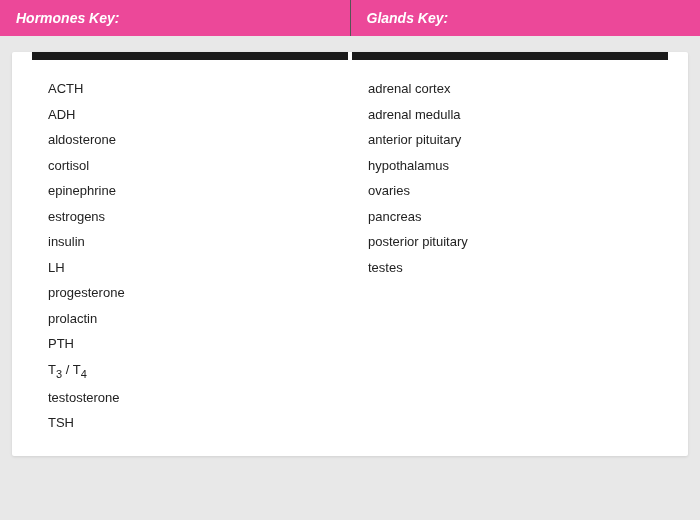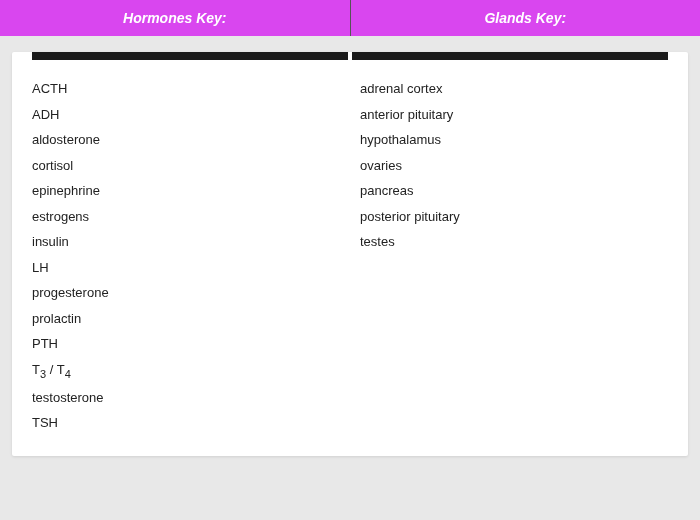--- a/index.html
+++ b/index.html
@@ -5,24 +5,23 @@
     * { margin: 0; padding: 0; box-sizing: border-box; }
     body {
       font-family: Arial, sans-serif;
       font-size: 13px;
       background: #e8e8e8;
       width: 700px;
       min-height: 520px;
     }
 
     .header-bar {
-      background: #d946ef;
+      background: #ec4899;
       display: flex;
       width: 100%;
-      text-align: center;
     }
 
     .header-cell {
       padding: 10px 16px;
       color: white;
       font-weight: bold;
       font-style: italic;
       font-size: 14px;
       flex: 1;
     }
@@ -35,20 +34,21 @@
       background: white;
       margin: 14px 12px;
       border-radius: 2px;
       padding: 0 0 20px 0;
       box-shadow: 0 1px 3px rgba(0,0,0,0.1);
     }
 
     .content-area {
       display: flex;
       padding: 0 20px;
+      margin-left: 16px;
     }
 
     .col-left, .col-right {
       flex: 1;
     }
 
     .col-left {
       padding-right: 10px;
     }
 
@@ -101,20 +101,21 @@
       <div class="list-item">progesterone</div>
       <div class="list-item">prolactin</div>
       <div class="list-item">PTH</div>
       <div class="list-item">T<span class="sub-text">3</span> / T<span class="sub-text">4</span></div>
       <div class="list-item">testosterone</div>
       <div class="list-item">TSH</div>
     </div>
 
     <div class="col-right">
       <div class="list-item">adrenal cortex</div>
+      <div class="list-item">adrenal medulla</div>
       <div class="list-item">anterior pituitary</div>
       <div class="list-item">hypothalamus</div>
       <div class="list-item">ovaries</div>
       <div class="list-item">pancreas</div>
       <div class="list-item">posterior pituitary</div>
       <div class="list-item">testes</div>
     </div>
   </div>
 </div>
 

